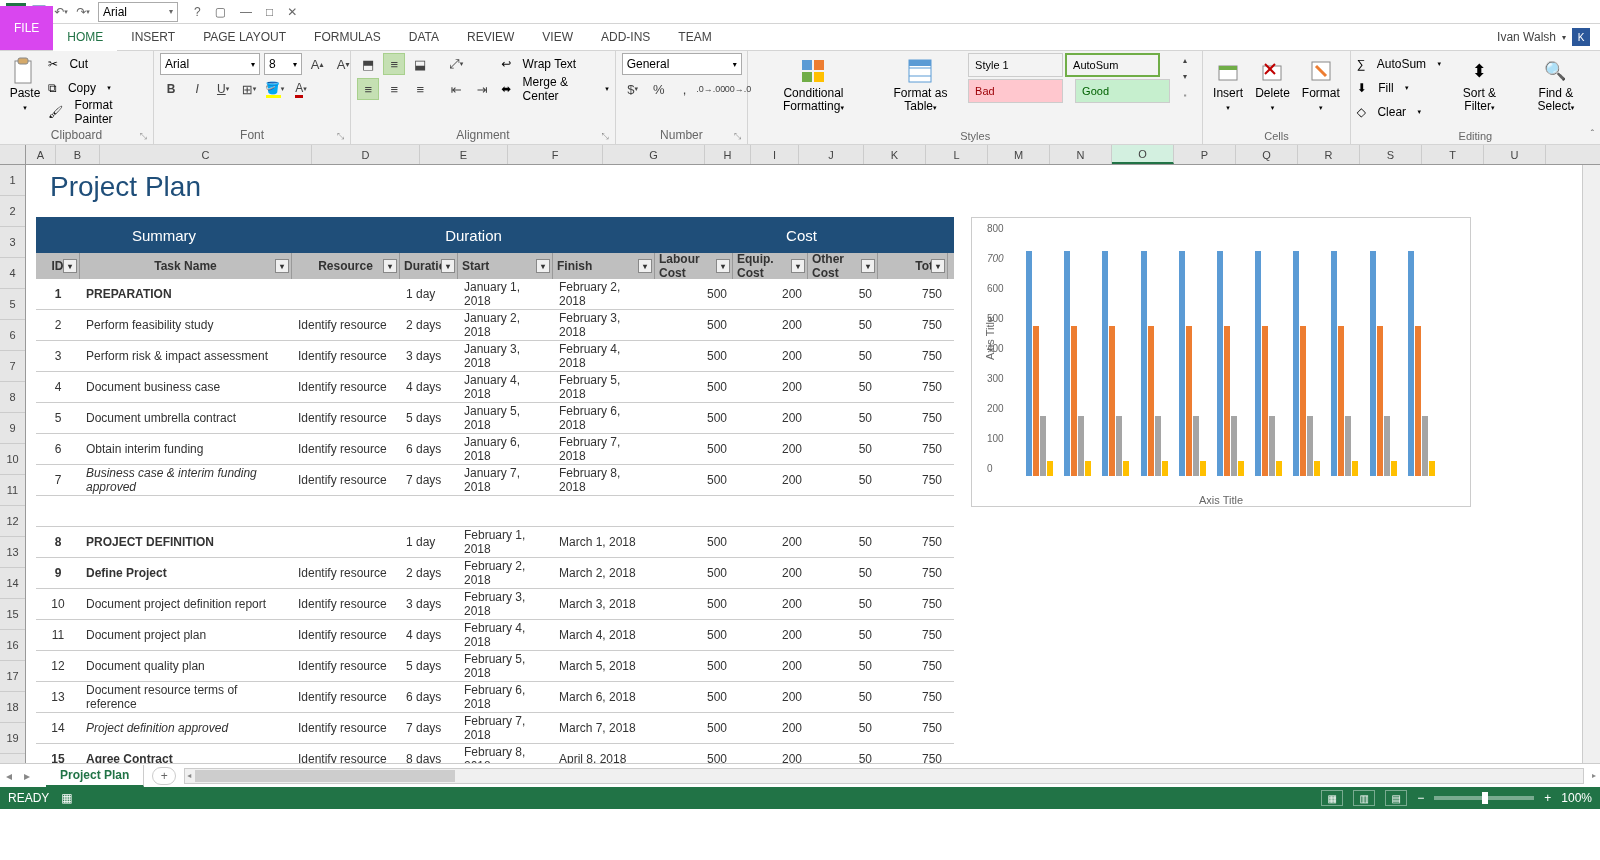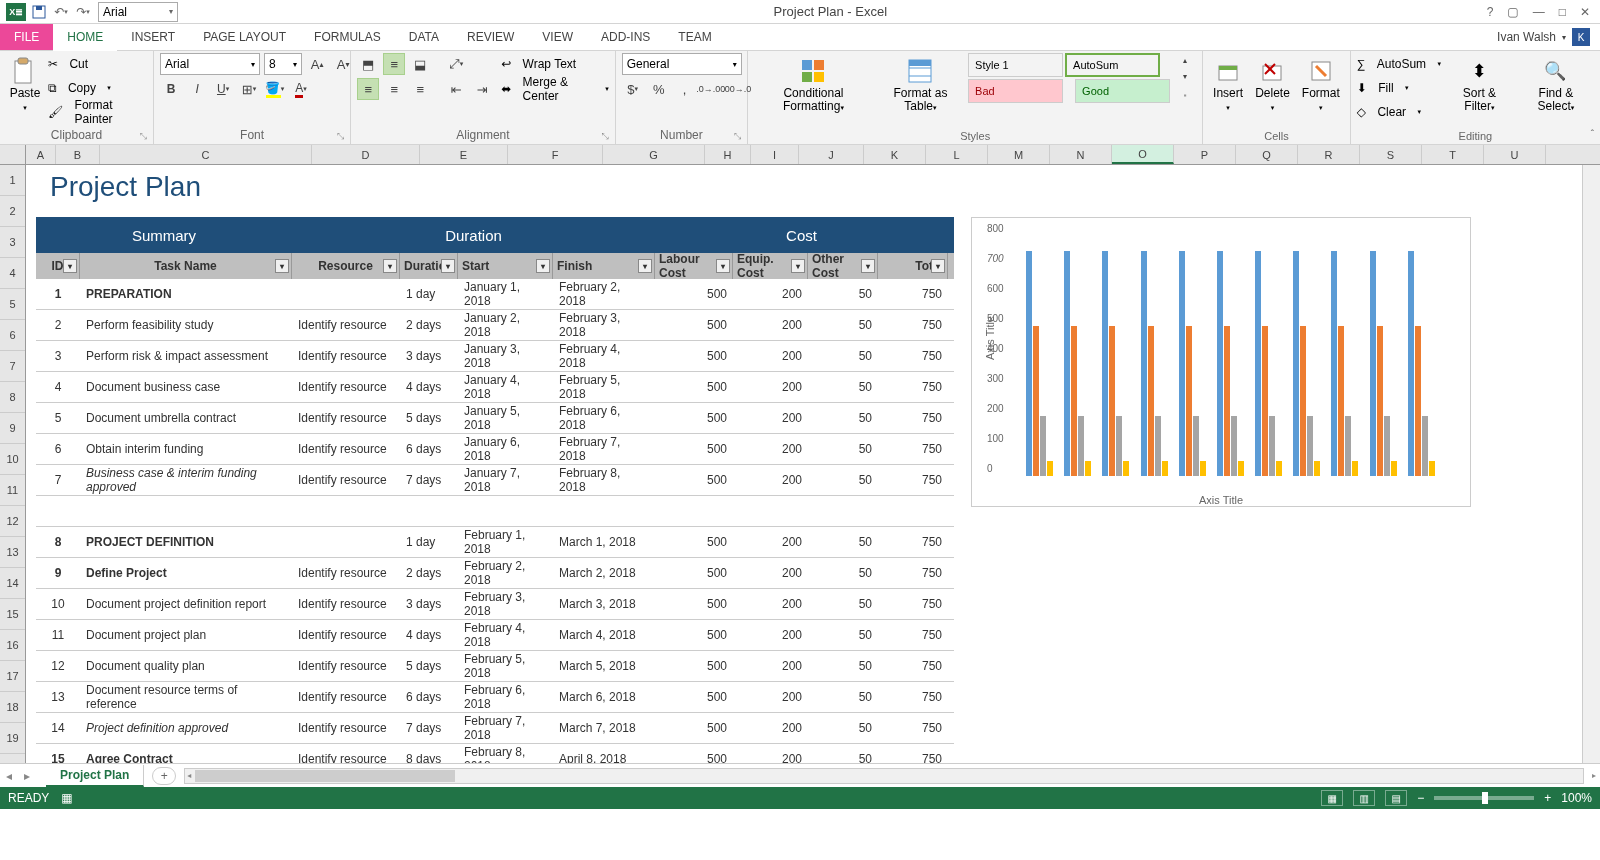--- a/index.html
+++ b/index.html
@@ -6,21 +6,21 @@
 body{background:#fff;overflow:hidden;width:1600px;height:860px}
 .titlebar{height:24px;background:#fff;border-bottom:1px solid #d4d4d4;display:flex;align-items:center}
 .titlebar .qat{display:flex;align-items:center;gap:4px;padding:0 6px}
 .titlebar .qat-icon{width:18px;height:18px;display:flex;align-items:center;justify-content:center;color:#666}
 .excel-icon{width:20px;height:18px;background:#217346;color:#fff;font-size:9px;font-weight:bold;display:flex;align-items:center;justify-content:center}
 .font-selector{border:1px solid #ababab;height:20px;width:80px;padding:0 4px;display:flex;align-items:center;justify-content:space-between;background:#fff;margin-left:2px}
 .font-selector .dd{font-size:8px;color:#666}
 .titlebar .title{flex:1;text-align:center;color:#444;font-size:13px}
 .titlebar .winbtns{display:flex;gap:14px;padding:0 10px;color:#666}
 .tabs{height:26px;display:flex;align-items:flex-end;background:#fff}
-.tab-file{background:#ec4899;color:#fff;padding:4px 14px;height:26px;display:flex;align-items:center}
+.tab-file{background:#d946ef;color:#fff;padding:4px 14px;height:44px;display:flex;align-items:center}
 .tab{padding:4px 14px;color:#444;height:26px;display:flex;align-items:center;text-transform:uppercase}
 .tab.active{color:#217346;position:relative}
 .tab.active::after{content:"";position:absolute;bottom:-1px;left:0;right:0;height:2px;background:#fff;z-index:2}
 .tabs .user{margin-left:auto;padding:4px 10px;color:#444;display:flex;align-items:center;gap:6px}
 .user .avatar{width:18px;height:18px;background:#2b579a;color:#fff;font-size:10px;display:flex;align-items:center;justify-content:center}
 .ribbon{height:95px;border-top:1px solid #d4d4d4;border-bottom:1px solid #d4d4d4;background:#f3f3f3;display:flex;position:relative}
 .ribbon .collapse{position:absolute;right:6px;bottom:4px;color:#666;font-size:10px}
 .rgroup{display:flex;flex-direction:column;border-right:1px solid #d4d4d4;padding:2px 6px 0}
 .rgroup .body{flex:1;display:flex;align-items:flex-start;gap:4px}
 .rgroup .label{text-align:center;color:#666;font-size:11px;padding:2px 0;position:relative}
@@ -86,21 +86,20 @@
           <rect x="4" y="1" width="6" height="4" fill="#2b579a"></rect>
         </svg>
       </div>
     <div class="qat-icon">↶<span style="font-size:7px">▾</span></div>
     <div class="qat-icon">↷<span style="font-size:7px">▾</span></div>
     <div class="font-selector">
         <span>Arial</span>
         <span class="dd">▾</span>
       </div>
   </div>
-  <div class="title">Project Plan - Excel</div>
   <div class="winbtns">
     <span>?</span>
     <span>▢</span>
     <span>—</span>
     <span>□</span>
     <span>✕</span>
   </div>
 </div>
 
 <div class="tabs">

